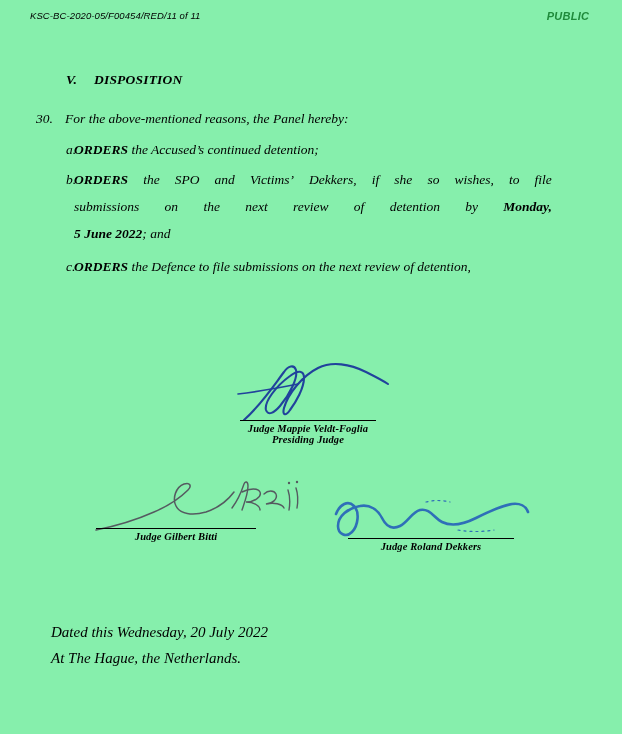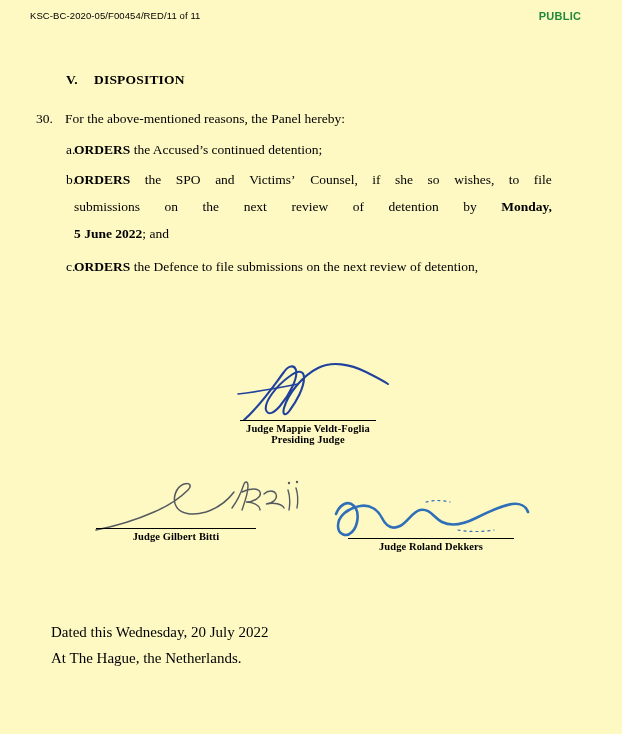--- a/index.html
+++ b/index.html
@@ -12,36 +12,37 @@
     height: 734px;
     position: relative;
     font-family: "Liberation Serif", serif;
     color: #000000;
     overflow: hidden;
   }
 
   .page {
     position: absolute;
     inset: 0;
-    background: #fef9c3;
+    background: #86efac;
+    font-style: italic;
   }
 
   
   .doc-ref {
     position: absolute;
     left: 30px;
     top: 10px;
     font-family: "Liberation Sans", sans-serif;
     font-size: 9.5px;
     letter-spacing: 0.1px;
     color: #000;
   }
   .public-label {
     position: absolute;
-    right: 14px;
+    right: 6px;
     top: 10px;
     width: 96px;
     text-align: center;
     font-family: "Liberation Sans", sans-serif;
     font-size: 11px;
     font-weight: bold;
     color: #1f8a3b;
     letter-spacing: 0.3px;
   }
   .date-block {
@@ -173,21 +174,21 @@
 
   <div class="sub sub-b">
     <span class="letter">b.</span>
     <span class="sub-text">
       <span class="justify-line">
         <b>ORDERS</b>
         <span>the</span>
         <span>SPO</span>
         <span>and</span>
         <span>Victims’</span>
-        <span>Counsel,</span>
+        <span>Dekkers,</span>
         <span>if</span>
         <span>she</span>
         <span>so</span>
         <span>wishes,</span>
         <span>to</span>
         <span>file</span>
       </span>
       <span class="justify-line">
         <span>submissions</span>
         <span>on</span>

